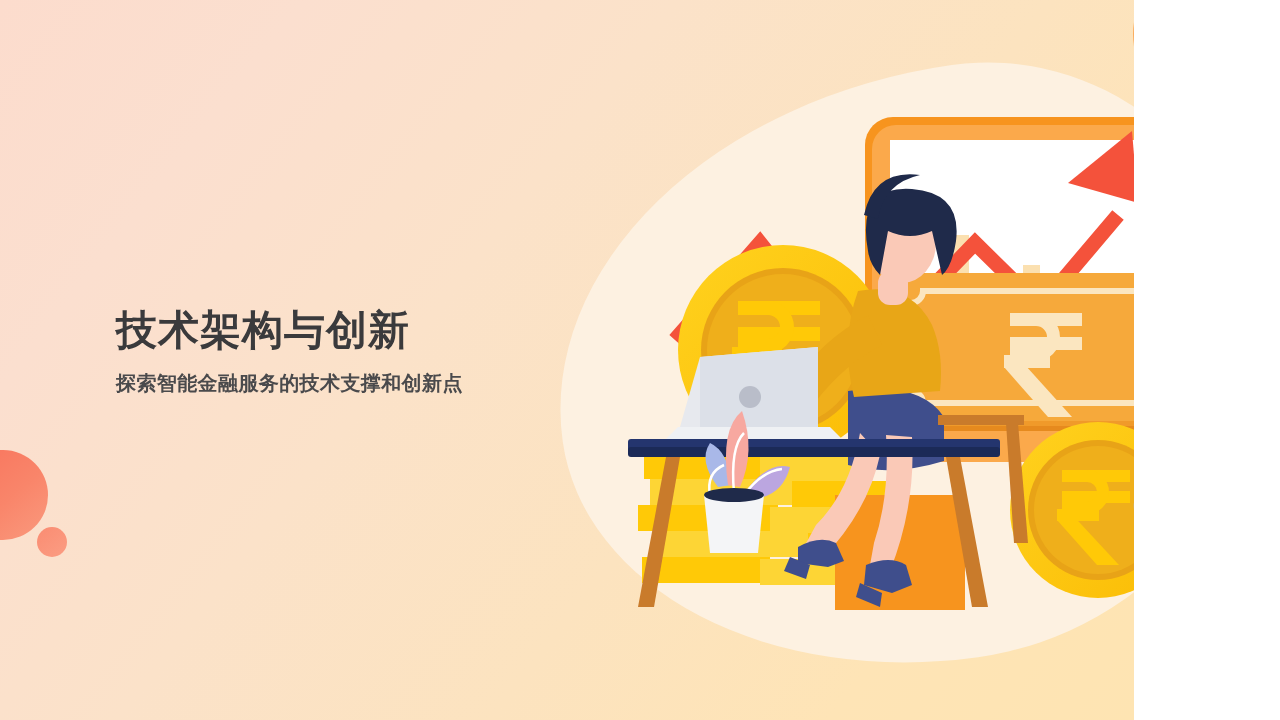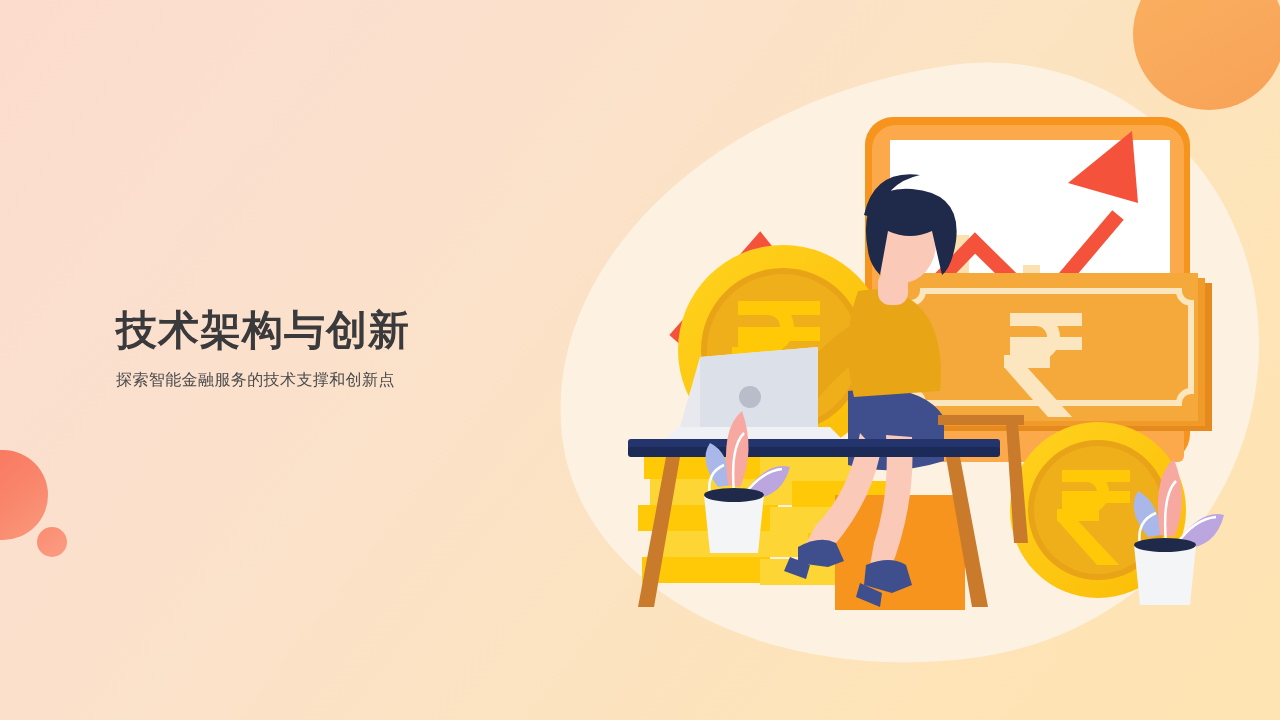--- a/index.html
+++ b/index.html
@@ -1,21 +1,21 @@
 <!DOCTYPE html>
 <html><head>
 <meta charset="utf-8">
 <style>
   html,body{margin:0;padding:0;}
   body{
     width:1280px;height:720px;overflow:hidden;
     font-family:"Liberation Sans","DejaVu Sans",sans-serif;
   }
   .slide{
-    position:relative;width:1280px;height:720px;overflow:hidden;
+    position:relative;width:1134px;height:720px;overflow:hidden;
     background:linear-gradient(128deg,#FCDCCD 0%,#FBDFCF 18%,#FBE2C9 40%,#FCE3BF 62%,#FEE4B6 82%,#FEE4B2 100%);
   }
 
   
   .blob{
     position:absolute;left:556px;top:74px;width:706px;height:590px;
     background:#FDF1E1;
     border-radius:62% 38% 46% 54% / 54% 47% 53% 46%;
     transform:rotate(-8deg);
   }
@@ -32,22 +32,22 @@
     background:linear-gradient(140deg,#FA8C72 0%,#FB9D83 100%);
   }
 
   
   .textblock{position:absolute;left:116px;top:305px;width:520px;}
   .title{
     font-size:41px;font-weight:bold;color:#3A3A3C;letter-spacing:1px;
     line-height:1.25;margin:0;white-space:nowrap;
   }
   .subtitle{
-    font-size:16px;color:#4A4A4C;letter-spacing:0.4px;
-    margin:14px 0 16px 0;white-space:nowrap;
+    font-size:20px;color:#4A4A4C;letter-spacing:0.4px;
+    margin:14px 0 16px 0;white-space:nowrap;font-weight:bold;
   }
 
   
   .illus{position:absolute;left:620px;top:95px;width:640px;height:560px;}
   .illus svg{display:block;width:640px;height:560px;}
 </style>
 </head>
 <body>
 
 <div class="slide">

